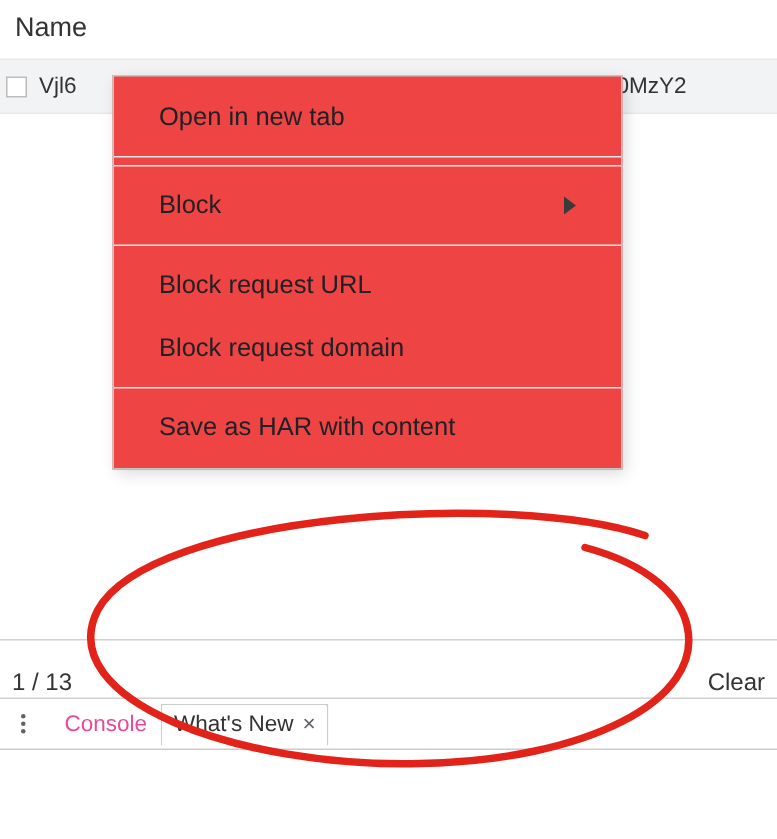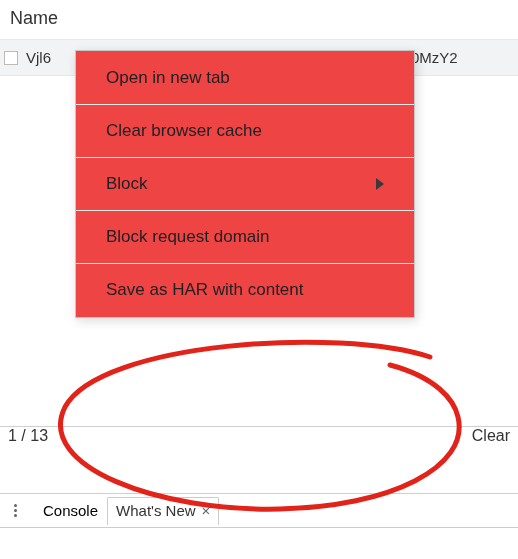--- a/index.html
+++ b/index.html
@@ -44,23 +44,23 @@
       flex: 1;
       letter-spacing: 0;
     }
     .request-name .left-frag { margin-right: 360px; } 
     .main-gap {
       height: 350px;
     }
     .status-bar {
       border-top: 1px solid #d0d0d0;
       border-bottom: 1px solid #d0d0d0;
-      height: 68px;
-      display: flex;
-      align-items: flex-start;
+      height: 40px;
+      display: flex;
+      align-items: flex-end;
       padding: 0 8px;
       font-size: 16px;
       color: #333;
       background: #fff;
       white-space: nowrap;
       justify-content: space-between;
     }
     .status-left { }
     .status-right { }
     .bottom-tabs {
@@ -77,21 +77,21 @@
       justify-content: center; align-items: center;
       gap: 2px;
       margin-right: 10px;
     }
     .kebab span {
       width: 3px; height: 3px; background: #5f6368; border-radius: 50%;
     }
     .tab {
       padding: 4px 8px 6px 8px;
       font-size: 15px;
-      color: #000000;
+      color: #ec4899;
       border-top: 1px solid transparent;
       border-left: 1px solid transparent;
       border-right: 1px solid transparent;
       display: flex; align-items: center; gap: 6px;
     }
     .tab.active {
       color: #333;
       border-top: 1px solid #ccc;
       border-left: 1px solid #ccc;
       border-right: 1px solid #ccc;
@@ -174,29 +174,29 @@
     <span>What's New</span>
     <span class="close-x">×</span>
   </div>
 </div>
 
 <div class="context-menu">
   <div class="menu-item">
     <span>Open in new tab</span>
   </div>
   <div class="menu-divider"></div>
-  <div class="menu-item">
-    <span>Clear browser cache</span>
-  </div>
   <div class="menu-divider"></div>
   <div class="menu-item">
     <span>Block</span>
     <span class="submenu-arrow"></span>
   </div>
   <div class="menu-divider"></div>
+  <div class="menu-item">
+    <span>Block request URL</span>
+  </div>
   <div class="menu-item">
     <span>Block request domain</span>
   </div>
   <div class="menu-divider"></div>
   <div class="menu-item">
     <span>Save as HAR with content</span>
   </div>
 </div>
 
 <div class="annot-oval">

